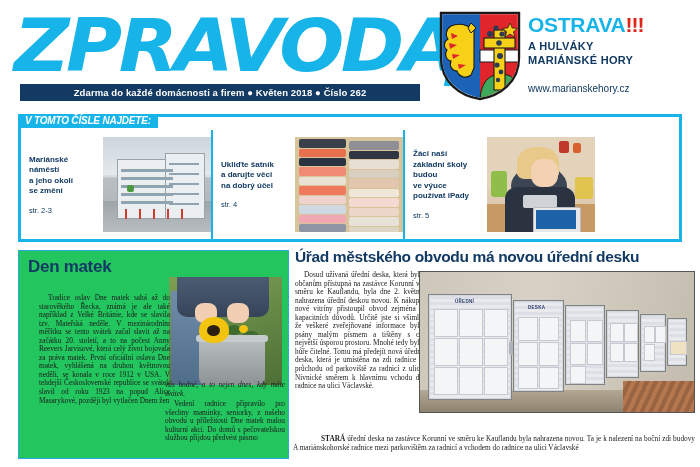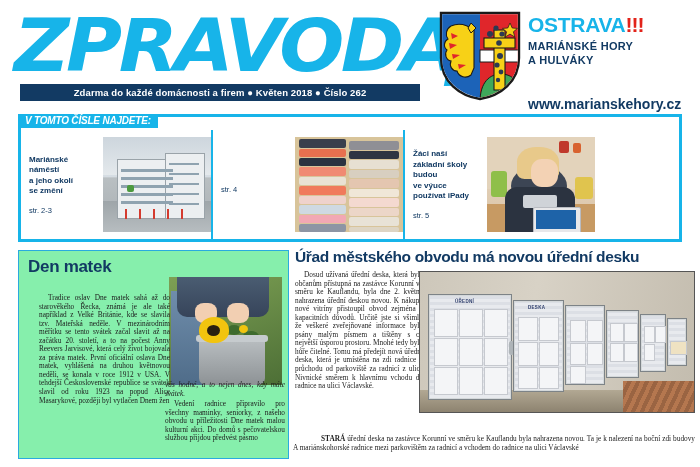--- a/index.html
+++ b/index.html
@@ -30,21 +30,21 @@
     color:#ffffff;
     font-size:9.5px;font-weight:bold;
     line-height:17px;text-align:center;
     letter-spacing:.1px;
   }
   .crest{position:absolute;left:438px;top:10px;width:84px;height:92px;}
   .brand-block{position:absolute;left:528px;top:14px;width:170px;}
   .brand-city{font-size:21px;font-weight:bold;color:#17b4e9;letter-spacing:-.3px;line-height:22px;}
   .brand-city .bangs{color:#e2231a;letter-spacing:-1px;}
   .brand-sub{font-size:11px;font-weight:bold;color:#123a63;line-height:13.5px;margin-top:4px;letter-spacing:.3px;}
-  .brand-url{position:absolute;left:528px;top:96px;font-size:14px;color:#123a63;font-weight:bold;}
+  .brand-url{position:absolute;left:528px;top:83px;font-size:10px;color:#123a63;font-weight:normal;}
 
   
   .contents{
     position:absolute;left:18px;top:114px;width:664px;height:128px;
     border:3px solid #17b4e9;
     box-sizing:border-box;background:#fff;
   }
   .contents-title{
     position:absolute;left:18px;top:114px;height:14px;
     background:#17b4e9;color:#ffffff;
@@ -86,21 +86,21 @@
   .bz-face{position:absolute;background:#f3d2b4;border-radius:40%;}
   .bz-body{position:absolute;background:#2b3340;border-radius:12px 12px 0 0;}
   .bz-hood{position:absolute;background:#3c4554;border-radius:50%;}
   .bz-pad{position:absolute;background:#e8e8ea;border:1px solid #b9bcc2;border-radius:2px;}
   .bz-scr{position:absolute;background:#1e63a8;}
   .bz-red{position:absolute;background:#c0392b;}
 
   
   .art-left{
     position:absolute;left:18px;top:250px;width:271px;height:209px;
-    border:1px solid #2aaadf;box-sizing:border-box;background:#86efac;
+    border:1px solid #2aaadf;box-sizing:border-box;background:#22c55e;
   }
   .art-left-inner{position:absolute;left:0;top:0;right:0;bottom:0;padding:5px 6px 0 7px;box-sizing:border-box;}
   .hl-left{
     font-size:17px;font-weight:bold;color:#123a63;line-height:19px;
     margin:1px 0 3px 2px;letter-spacing:-.3px;
   }
   .pansy-photo{
     position:absolute;right:6px;top:26px;width:113px;height:108px;overflow:hidden;background:#6f8f4f;
   }
   .pp-grass{position:absolute;left:0;top:0;width:100%;height:100%;background:linear-gradient(160deg,#7da054,#4d6f36);}
@@ -206,22 +206,22 @@
             <circle cx="63" cy="62" r="2.4"></circle>
               <circle cx="60" cy="70" r="2.2"></circle>
           </g>
         </g>
       </svg>
     </div>
 
     <div class="brand-block">
       <div class="brand-city"><span>OSTRAVA</span><span class="bangs">!!!</span></div>
       <div class="brand-sub">
+        <div>A HULVÁKY</div>
         <div>MARIÁNSKÉ HORY</div>
-        <div>A HULVÁKY</div>
       </div>
     </div>
     <div class="brand-url">www.marianskehory.cz</div>
   </div>
 
   <div class="contents"></div>
   <div class="contents-title">V TOMTO ČÍSLE NAJDETE:</div>
 
   <div class="toc-row">
 
@@ -252,20 +252,23 @@
         <div class="tb-red" style="left:22px;top:72px;height:10px;"></div>
         <div class="tb-red" style="left:36px;top:72px;height:10px;"></div>
         <div class="tb-red" style="left:50px;top:72px;height:10px;"></div>
         <div class="tb-red" style="left:64px;top:72px;height:10px;"></div>
         <div class="tb-red" style="left:78px;top:72px;height:10px;"></div>
       </div>
     </div>
 
     <div class="toc-item">
       <div class="toc-text">
+        <div class="toc-head" style="white-space:pre-line">Ukliďte šatník
+a darujte věci
+na dobrý účel</div>
         <div class="toc-page">str. 4</div>
       </div>
       <div class="toc-thumb thumb-clothes">
         <div class="tc-l" style="top:2px;height:9px;background:#3a3f4c;"></div>
         <div class="tc-l" style="top:12px;height:8px;background:#e8704f;"></div>
         <div class="tc-l" style="top:21px;height:8px;background:#2b3240;"></div>
         <div class="tc-l" style="top:30px;height:9px;background:#f08a72;"></div>
         <div class="tc-l" style="top:40px;height:8px;background:#e9e2d4;"></div>
         <div class="tc-l" style="top:49px;height:9px;background:#f07a5c;"></div>
         <div class="tc-l" style="top:59px;height:8px;background:#efd2cc;"></div>

